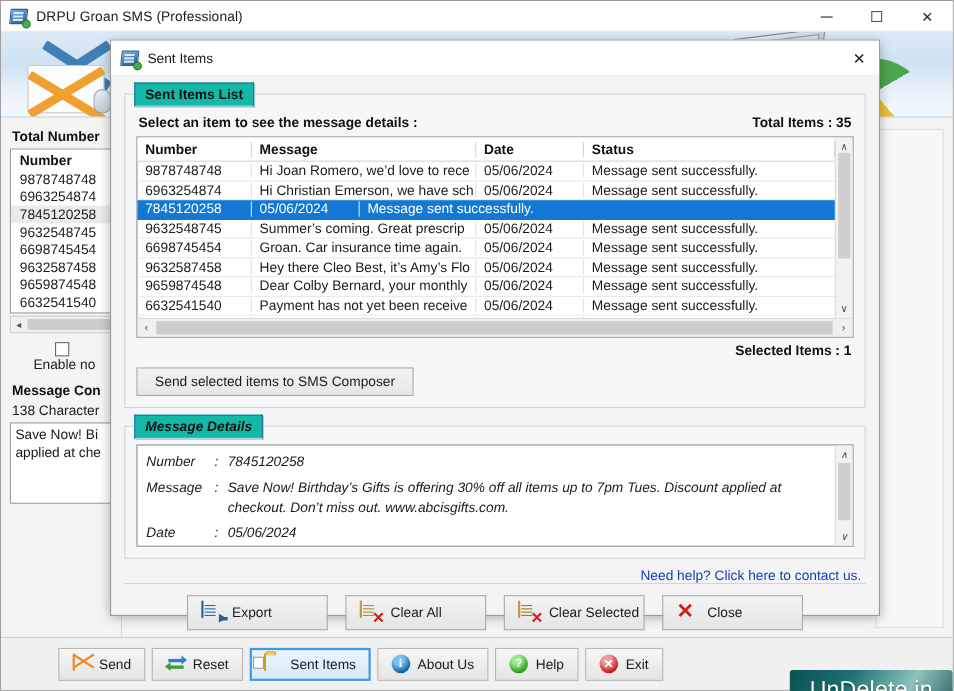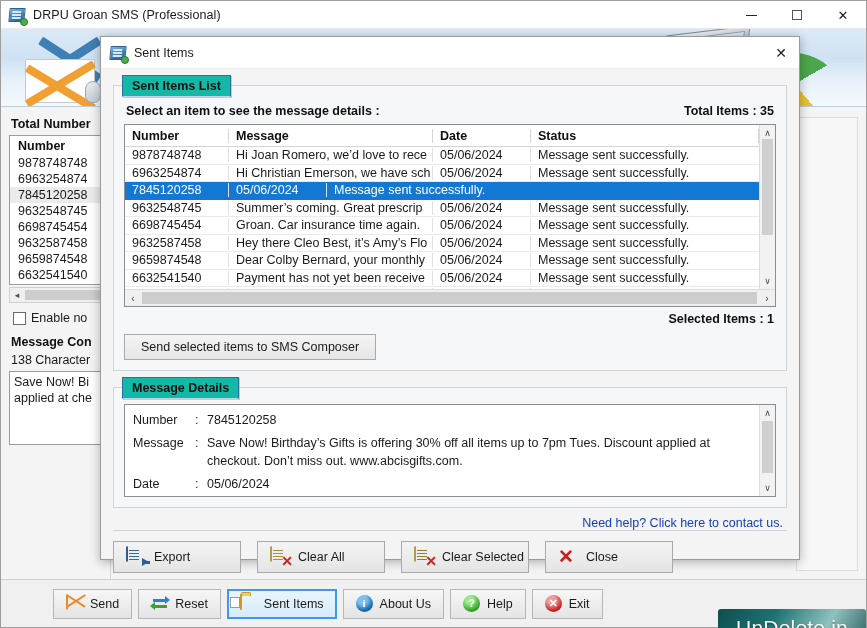--- a/index.html
+++ b/index.html
@@ -167,21 +167,21 @@
     height: 16px; background: #f0f0f0; border: 1px solid #cfcfcf;
     display: flex; align-items: center; margin-top: 2px; position: relative;
   }
   .hscroll-arrow {
     width: 14px; text-align: center; font-size: 9px; color: #505050;
   }
   .hscroll-thumb {
     position: absolute; left: 15px; right: 0; top: 2px; bottom: 2px;
     background: #cdcdcd;
   }
-  .chk-row { display: flex; align-items: center; margin: 8px 0 10px 4px; }
+  .chk-row { display: flex; align-items: center; margin: 8px 0 10px 4px; flex-direction: column; }
   .chk-box {
     width: 13px; height: 13px; border: 1px solid #6a6a6a; background: #fff;
     margin-right: 5px; flex: 0 0 13px;
   }
   .chk-label { font-size: 12.5px; color: #1a1a1a; white-space: nowrap; }
   .char-count { font-size: 12.5px; color: #1a1a1a; margin: 0 0 4px 2px; white-space: nowrap; }
   .msg-box {
     background: #fff; border: 1px solid #9b9b9b; height: 74px;
     font-size: 12.5px; color: #1a1a1a; padding: 3px 4px; overflow: hidden;
     line-height: 1.25;
@@ -401,21 +401,21 @@
   .det-val { flex: 1 1 auto; }
   .det-gap { height: 5px; }
 
   .needhelp {
     text-align: right; color: #1540b8; font-size: 12.5px;
     margin: 8px 4px 0 0;
   }
 
   .dlg-footer {
     flex: 0 0 56px; height: 56px;
-    display: flex; align-items: center; gap: 16px;
+    display: flex; align-items: center; justify-content: center; gap: 16px;
     border-top: 1px solid #cfd4d9; margin: 0 12px; padding-bottom: 4px;
   }
   .ft-btn {
     width: 128px; height: 32px;
     background: linear-gradient(180deg,#f4f4f4,#e4e4e4);
     border: 1px solid #a9a9a9;
     display: flex; align-items: center; gap: 9px; padding-left: 12px;
     font-size: 12.5px; color: #1a1a1a;
   }
   .ft-ico { width: 19px; height: 19px; position: relative; flex: 0 0 19px; }
@@ -688,21 +688,21 @@
         </div>
       </div>
 
       <div class="sel-items">Selected Items : 1</div>
 
       <div class="send-composer-wrap">
         <div class="send-composer">Send selected items to SMS Composer</div>
       </div>
     </div>
 
-    <div class="panel" style="margin-top:16px; padding:14px 10px 10px 10px;">
+    <div class="panel" style="margin-top:16px; padding:14px 10px 10px 10px;font-style:italic;">
       <div class="panel-tab">Message Details</div>
 
       <div class="details-box">
         <div class="details-text">
           <div class="det-line">
             <span class="det-key">Number</span>
             <span class="det-colon">:</span>
             <span class="det-val">7845120258</span>
           </div>
           <div class="det-gap"></div>

